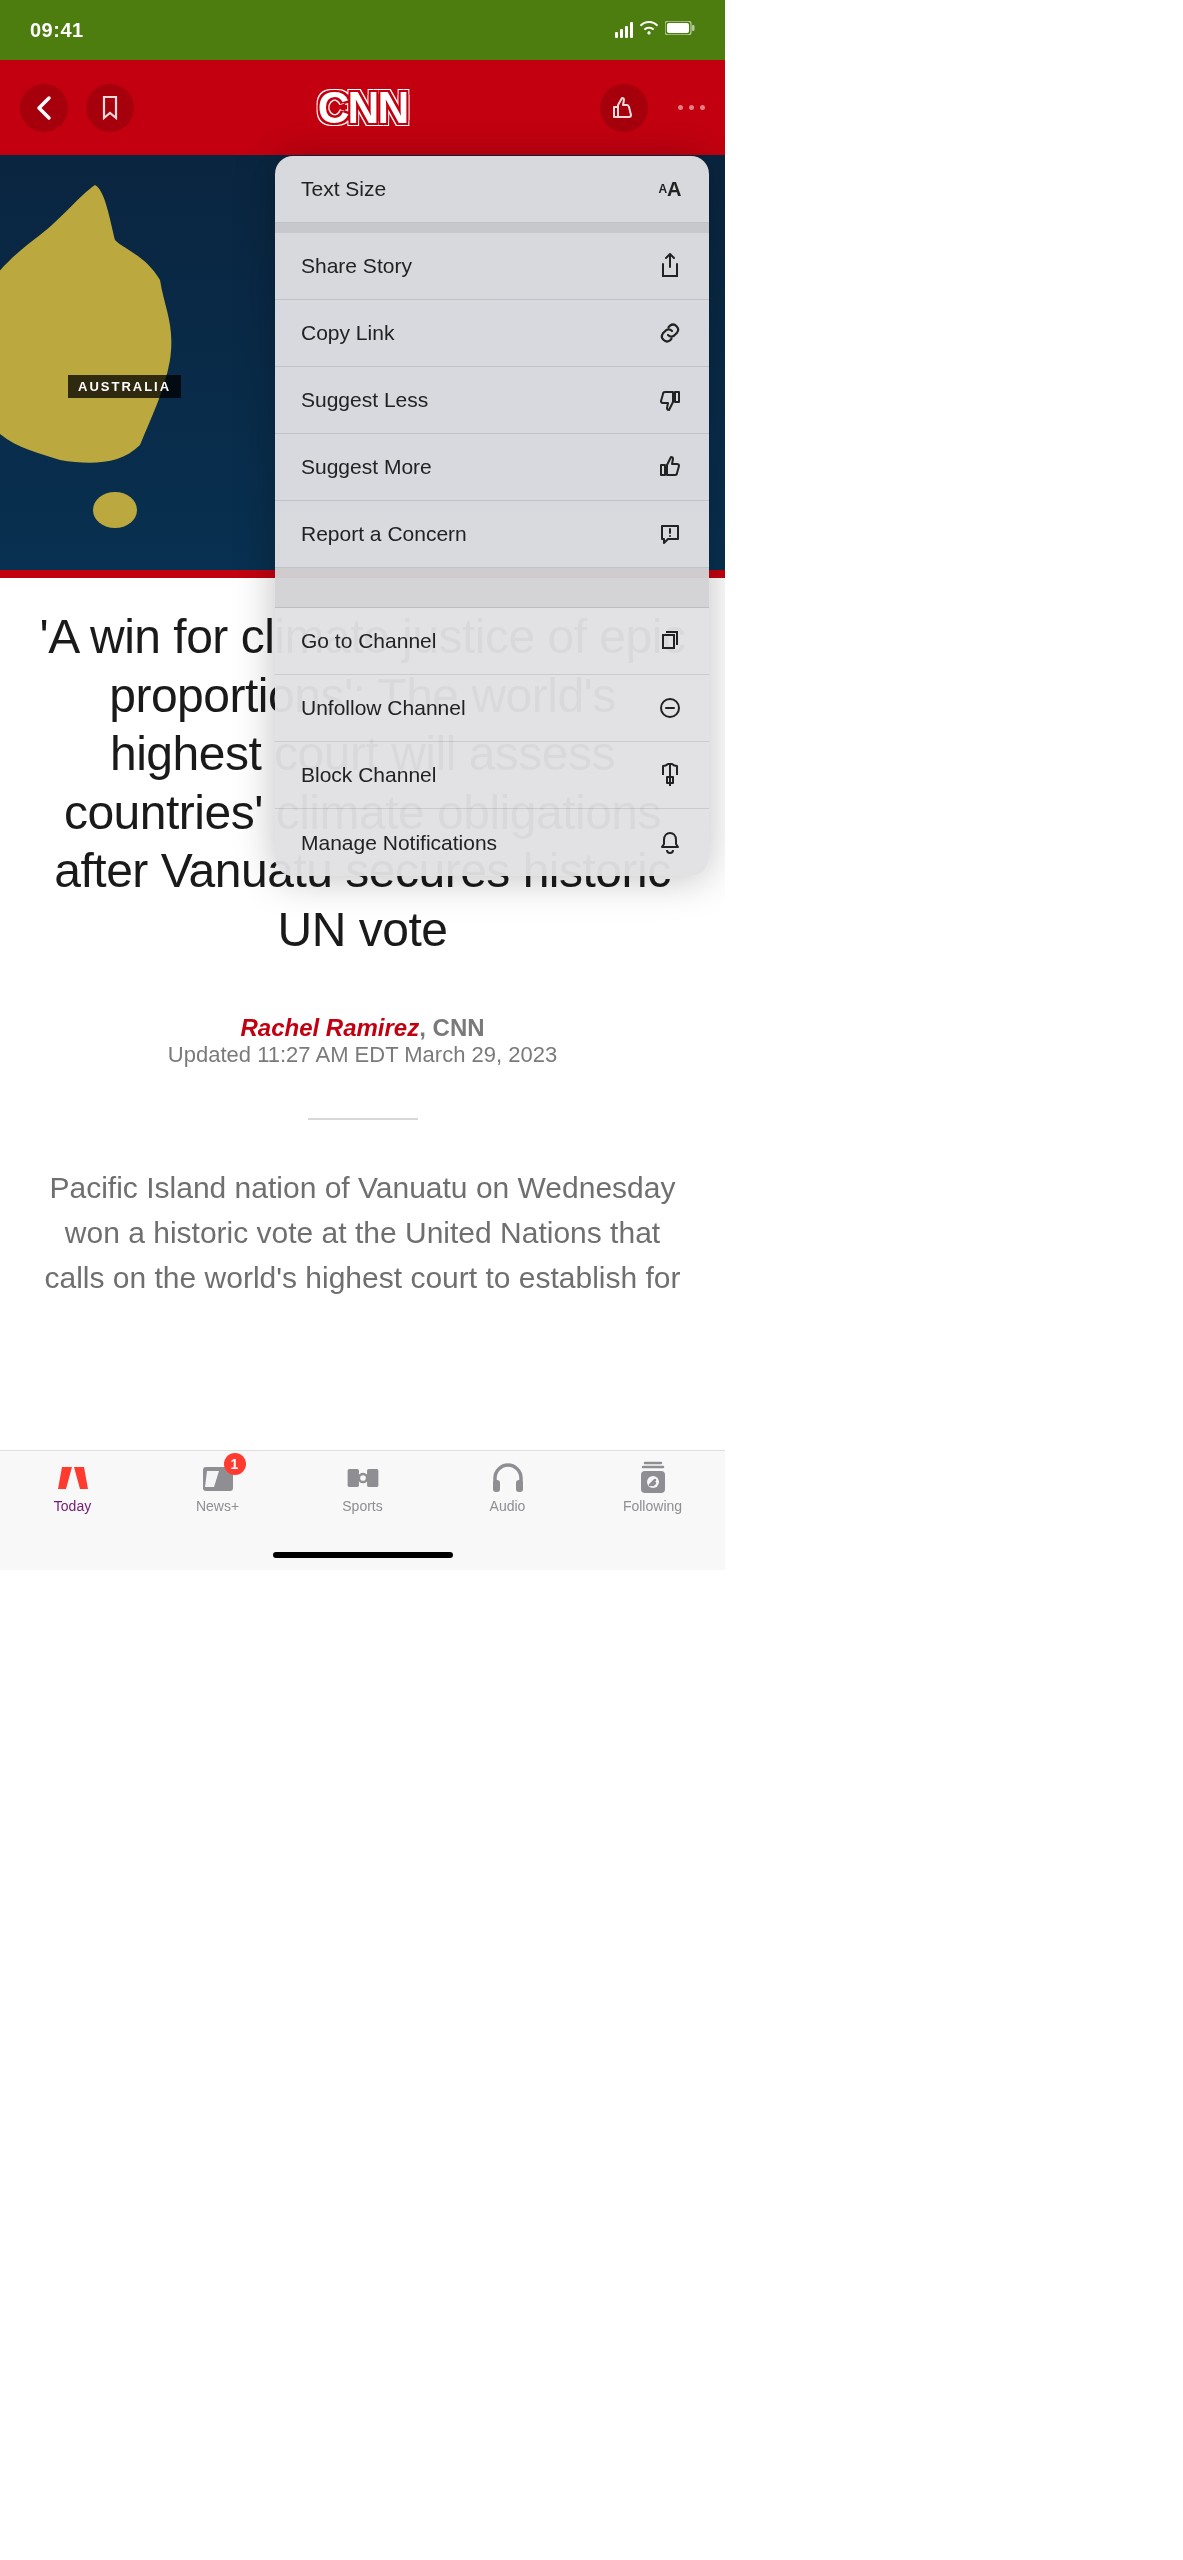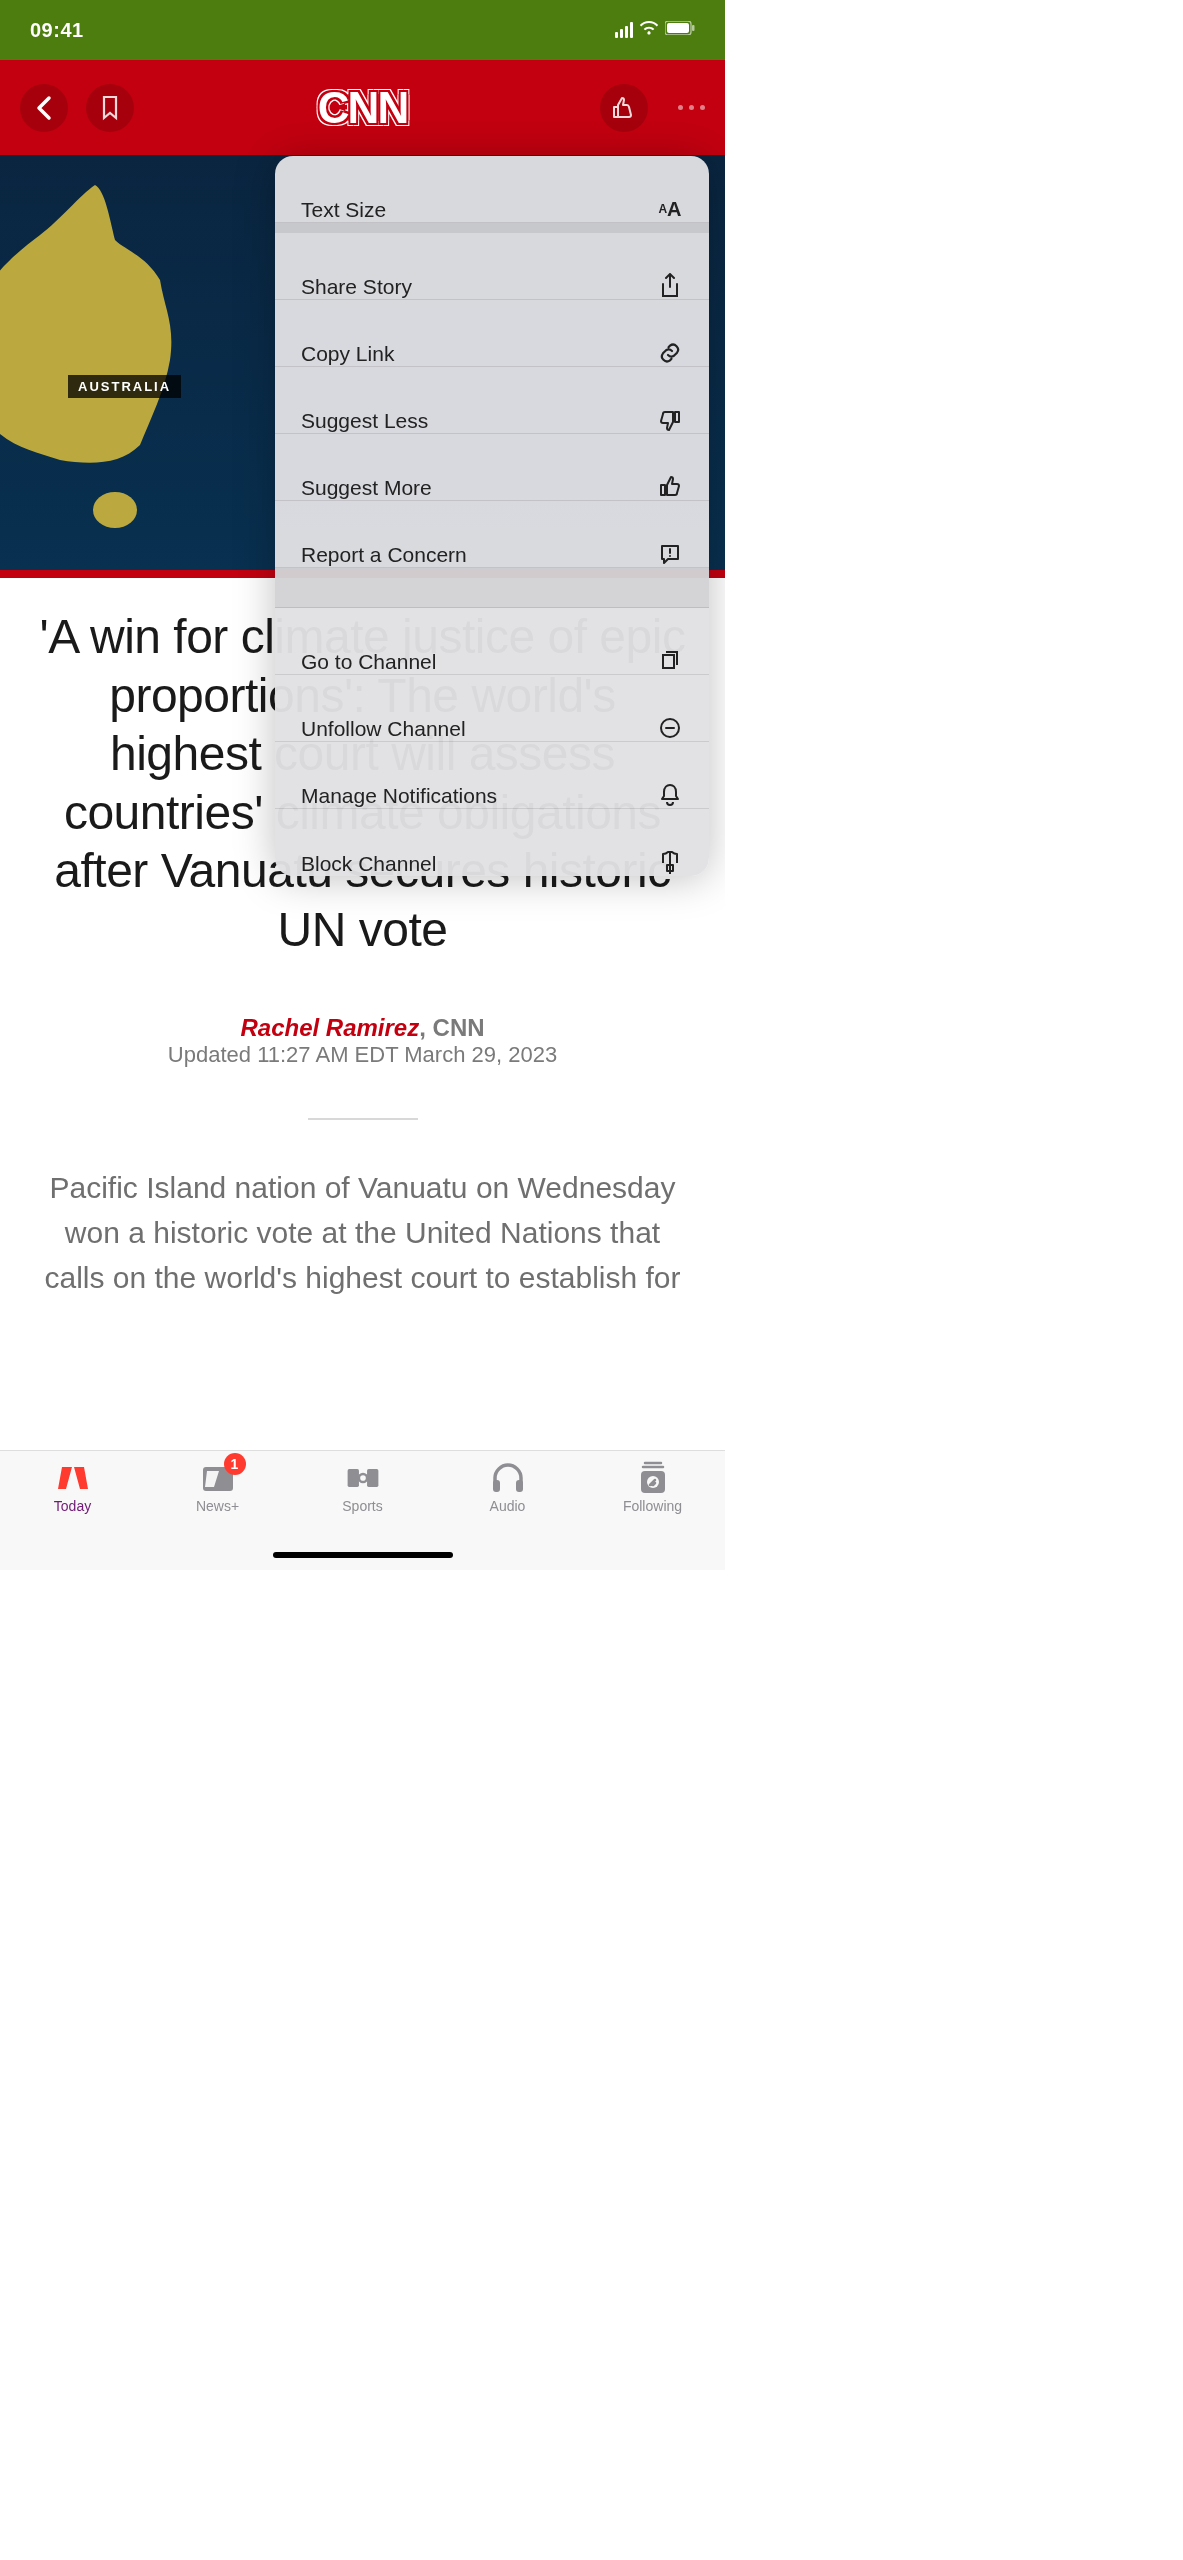--- a/index.html
+++ b/index.html
@@ -139,21 +139,21 @@
   right: 16px;
   width: 434px;
   border-radius: 18px;
   overflow: hidden;
   box-shadow: 0 2px 40px rgba(0,0,0,0.25);
   z-index: 50;
   background: rgba(225,225,228,0.96);
 }
 .menu-row {
   display: flex;
-  align-items: flex-end;
+  align-items: center;
   justify-content: space-between;
   height: 67px;
   padding: 0 26px;
   font-size: 21px;
   color: #222;
   border-bottom: 1px solid rgba(0,0,0,0.1);
 }
 .menu-row:last-child { border-bottom: none; }
 .menu-sep { height: 10px; background: rgba(0,0,0,0.08); border-bottom:none; }
 .menu-row.big-sep { height: 40px; background: rgba(0,0,0,0.06); padding:0; }
@@ -352,32 +352,32 @@
   <div class="menu-row">
     <span>Unfollow Channel</span>
     <span class="menu-icon">
         <svg width="24" height="24" viewBox="0 0 24 24">
           <circle cx="12" cy="12" r="9" fill="none" stroke="#222" stroke-width="2"></circle>
           <path stroke="#222" stroke-width="2" stroke-linecap="round" d="M8 12h8"></path>
         </svg>
       </span>
   </div>
   <div class="menu-row">
+    <span>Block Channel</span>
+    <span class="menu-icon">
+        <svg width="22" height="24" viewBox="0 0 22 24">
+          <path fill="none" stroke="#222" stroke-width="2" stroke-linejoin="round" d="M4 12V3c2 0 4-1 5-2h4c1 1 3 2 5 2v9M11 1v22M8 14h6v6H8z"></path>
+        </svg>
+      </span>
+  </div>
+  <div class="menu-row">
     <span>Manage Notifications</span>
     <span class="menu-icon">
         <svg width="22" height="24" viewBox="0 0 22 24">
           <path fill="none" stroke="#222" stroke-width="2" stroke-linejoin="round" d="M11 2c3 0 6 2 6 7v4l2 3H3l2-3V9c0-5 3-7 6-7zm-3 17a3 3 0 006 0"></path>
-        </svg>
-      </span>
-  </div>
-  <div class="menu-row">
-    <span>Block Channel</span>
-    <span class="menu-icon">
-        <svg width="22" height="24" viewBox="0 0 22 24">
-          <path fill="none" stroke="#222" stroke-width="2" stroke-linejoin="round" d="M4 12V3c2 0 4-1 5-2h4c1 1 3 2 5 2v9M11 1v22M8 14h6v6H8z"></path>
         </svg>
       </span>
   </div>
 </div>
 
 <div class="tabbar">
   <div class="tab active">
     <div class="tab-icon">
         <svg width="30" height="30" viewBox="0 0 30 30">
           <path fill="#ff3b30" d="M4 4h10l-6 22H0zM26 4H16l6 22h8z"></path>

